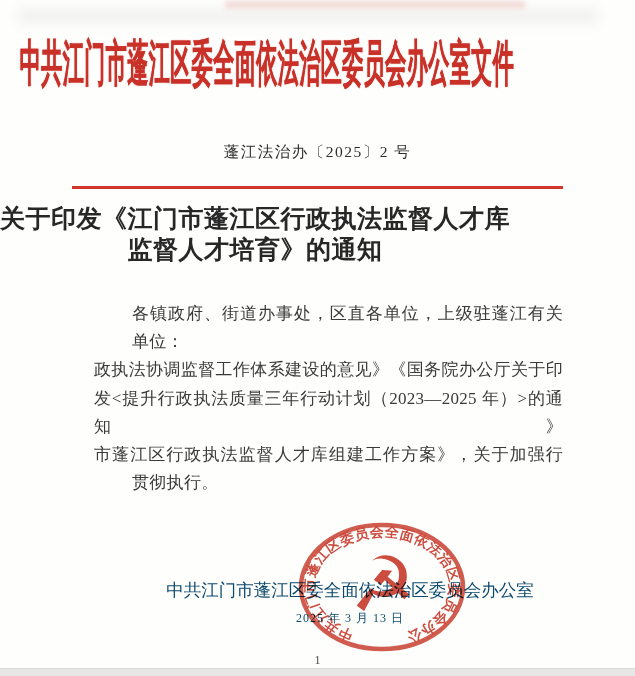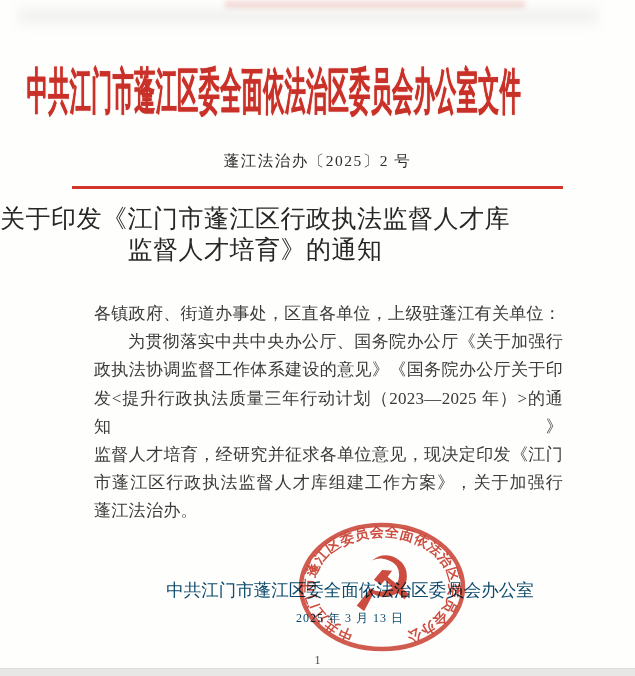--- a/index.html
+++ b/index.html
@@ -11,42 +11,42 @@
   }
   
   .smudge { position:absolute; top:8px; left:18px; width:580px; height:16px;
     background:#d8d8d6; opacity:.32; filter:blur(6px); }
   .bleed { position:absolute; top:1px; left:225px; width:300px; height:7px;
     background:#dd8d84; opacity:.30; filter:blur(2.5px); }
   .bottom-edge { position:absolute; bottom:0; left:0; width:635px; height:7px;
     background:#e7e7e5; border-top:1px solid #dcdcda; }
 
   
-  .header-band { position:absolute; top:50px; left:11px; width:526px; height:56px;
-    display:flex; align-items:flex-end; justify-content:center; }
+  .header-band { position:absolute; top:50px; left:4px; width:526px; height:56px;
+    display:flex; align-items:flex-start; justify-content:center; }
   .header-text {
     display:inline-block; font-size:21px; font-weight:bold; letter-spacing:0.5px;
     color:#c93128; transform:scaleY(2.35); white-space:nowrap;
     text-shadow:0 0 0.6px #c93128;
   }
 
   .doc-number { position:absolute; top:142px; left:0; width:635px;
-    text-align:center; font-size:15.5px; letter-spacing:1.5px; color:#2e2e2e;margin-top:9px; }
+    text-align:center; font-size:15.5px; letter-spacing:1.5px; color:#2e2e2e; }
 
   .red-rule { position:absolute; top:186px; left:72px; width:491px; height:3px;
     background:#d2352b; }
 
   .doc-title { position:absolute; top:203px; left:0; width:510px;
-    text-align:center; font-size:25px; font-weight:normal; line-height:31px;
+    text-align:center; font-size:25px; font-weight:bold; line-height:31px;
     color:#272727; letter-spacing:0.5px; }
 
   .body-block { position:absolute; top:300px; left:94px; width:469px;
     font-size:17px; line-height:28.2px; color:#3a3a3a; letter-spacing:0.3px; }
   .bline { text-align:justify; text-align-last:justify; white-space:normal; }
-  .bline.align-left { text-align-last:left; }
+  .bline.align-left { text-align-last:left;margin-left:38px; }
   .bline.indent { text-indent:2em; }
 
   .sig-block { position:absolute; top:576px; left:155px; width:390px;
     text-align:center; font-size:17.5px; color:#0c4a6e; line-height:28px; }
   .sig-date { font-size:12px; letter-spacing:1px; }
 
   .page-num { position:absolute; top:653px; left:0; width:635px;
     text-align:center; font-size:12px; color:#4a4a4a; }
 
   
@@ -72,26 +72,24 @@
 
   <div class="red-rule"></div>
 
   <div class="doc-title">
     <div>关于印发《江门市蓬江区行政执法监督人才库</div>
     <div>监督人才培育》的通知</div>
   </div>
 
   <div class="body-block">
     <div class="bline align-left">各镇政府、街道办事处，区直各单位，上级驻蓬江有关单位：</div>
-    <div class="bline indent">为贯彻落实中共中央办公厅、国务院办公厅《关于加强行</div>
     <div class="bline">政执法协调监督工作体系建设的意见》《国务院办公厅关于印</div>
     <div class="bline">发&lt;提升行政执法质量三年行动计划（2023—2025 年）&gt;的通知》</div>
-    <div class="bline">监督人才培育，经研究并征求各单位意见，现决定印发《江门</div>
     <div class="bline">市蓬江区行政执法监督人才库组建工作方案》，关于加强行</div>
-    <div class="bline align-left">蓬江法治办。</div>
+    <div class="bline align-left">贯彻执行。</div>
   </div>
 
   <div class="sig-block">
     <div class="sig-org">中共江门市蓬江区委全面依法治区委员会办公室</div>
     <div class="sig-date">2025 年 3 月 13 日</div>
   </div>
 
   <svg class="seal" viewBox="0 0 172 134">
     <ellipse cx="86" cy="67" rx="81" ry="62" fill="none" stroke="#c8392b" stroke-width="4.5" opacity="0.92"></ellipse>
     <path id="sealArc" d="M 57.5 112 A 68 50 0 1 1 114.5 112" fill="none"></path>

